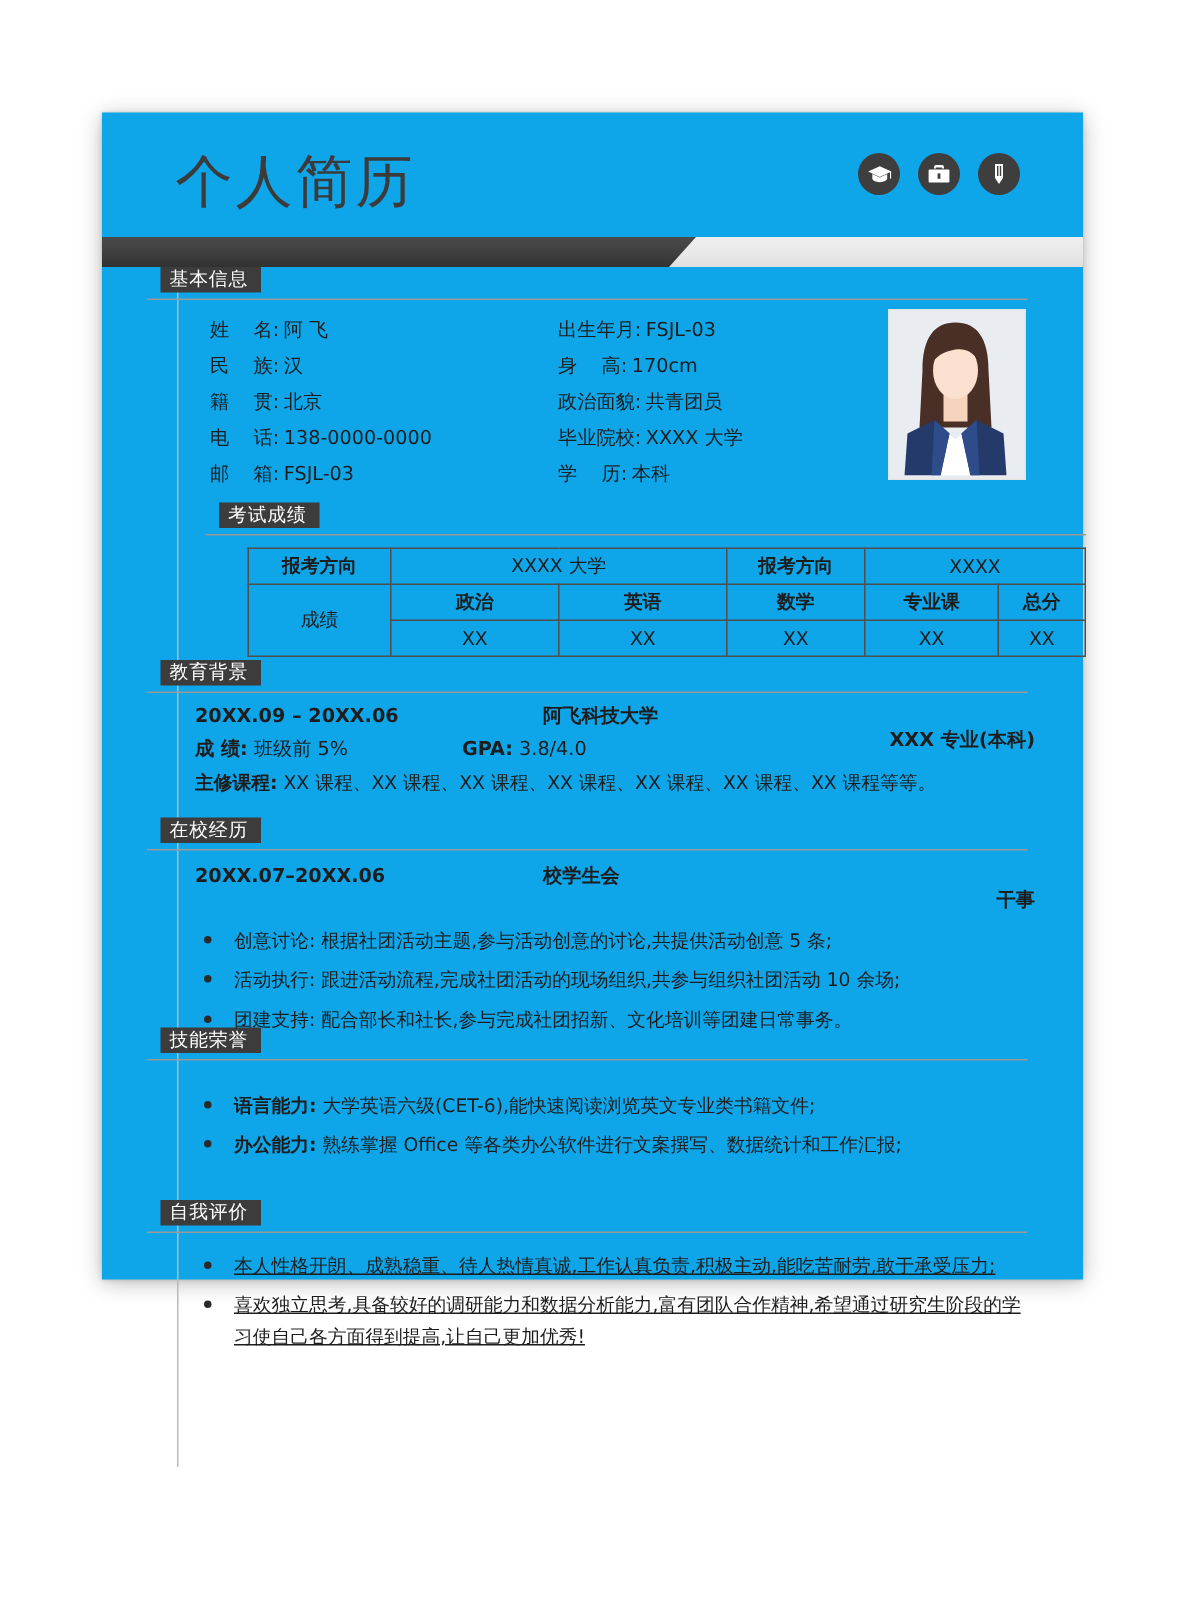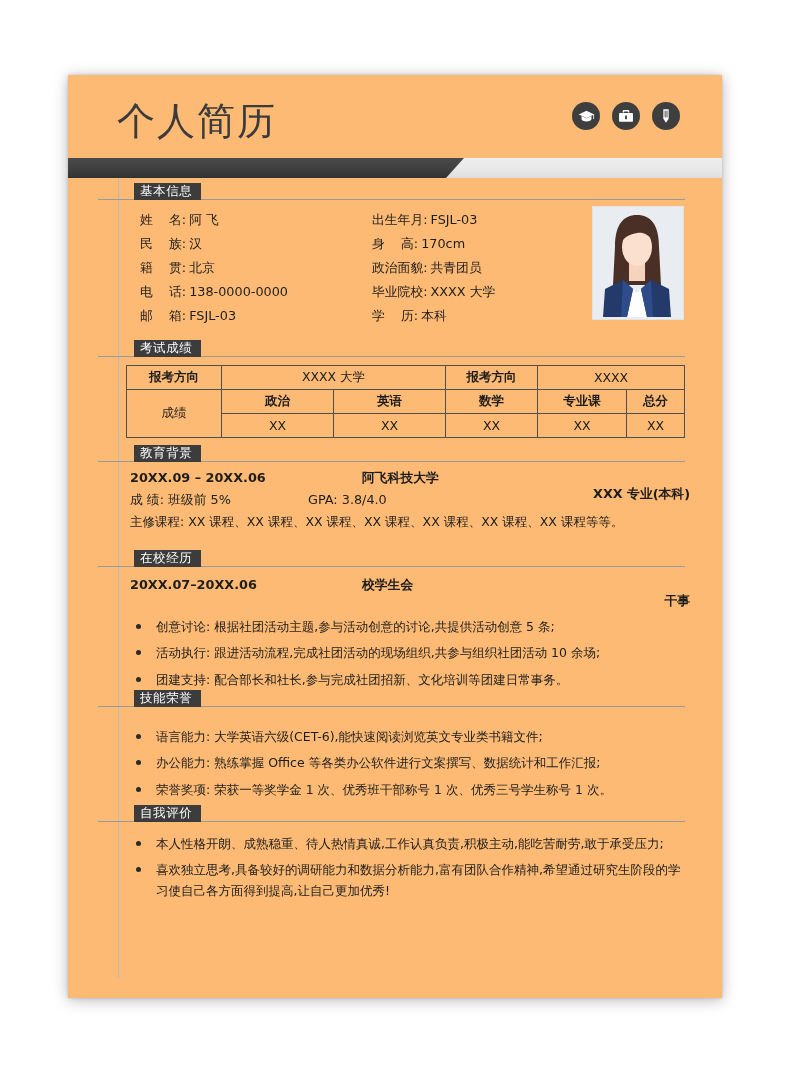--- a/index.html
+++ b/index.html
@@ -19,22 +19,22 @@
     left: 0; top: 0;
     width: 800px; height: 1067px;
     background: #ffffff;
   }
   
   #page {
     position: absolute;
     left: 68px;
     top: 75px;
     width: 654px;
-    height: 923px;
-    background: #fdba74;
+    height: 778px;
+    background: #0ea5e9;
     box-shadow: 0 2px 14px rgba(0,0,0,0.28), 0 0 3px rgba(0,0,0,0.16);
   }
 
   
   #header {
     position: absolute;
     left: 0; top: 0;
     width: 654px;
     height: 83px;
   }
@@ -122,22 +122,21 @@
     width: 587px;
     height: 1px;
     background: #9a9a9a;
   }
   .sec-tag {
     position: absolute;
     left: 30px;
     top: 0;
     height: 22px;
     display: flex;
-    align-items: flex-end;
-    gap: 27px;
+    align-items: flex-start;
   }
   .tag-notch {
     width: 9px;
     background: #3c3c3c;
     clip-path: polygon(0 0, 100% 0, 100% 100%, 0 72%);
   }
   .tag-body {
     background: #3c3c3c;
     display: flex;
     align-items: center;
@@ -171,21 +170,21 @@
 
   
   .content {
     position: absolute;
     left: 62px;
     top: 26px;
     width: 560px;
     color: #1d1d1d;
   }
   .t { font-size: 12.5px; line-height: 1.55; font-family: "DejaVu Sans","Liberation Sans",sans-serif; }
-  .b { font-weight: normal; }
+  .b { font-weight: bold; }
 
   
   #basic-grid {
     position: absolute;
     left: 72px;
     top: 30px;
     width: 430px;
   }
   .info-row {
     display: flex;
@@ -397,21 +396,21 @@
             <path d="M30 74 L44 86 L58 74 L62 110 L26 110 Z" fill="#ffffff"></path>
 
             <path d="M30 73 L12 82 L10 110 L34 110 L40 82 Z" fill="#243a6b"></path>
             <path d="M58 73 L76 82 L78 110 L54 110 L48 82 Z" fill="#243a6b"></path>
             <path d="M30 73 L40 82 L34 110 L28 110 Z" fill="#2f4c8a"></path>
             <path d="M58 73 L48 82 L54 110 L60 110 Z" fill="#2f4c8a"></path>
           </svg>
         </div>
       </div>
 
-      <div class="section" style="top:157px;height:105px;">
+      <div class="section" style="top:157px;height:105px;margin-left:39px;">
         <div class="sec-head">
           <div class="sec-rule"></div>
           <div class="sec-tag">
             <span class="tag-notch"></span>
             <span class="tag-body">
               <span class="tag-label">考试成绩</span>
             </span>
             <span class="tag-stripes">
                 <i></i>
                 <i></i>
@@ -544,45 +543,41 @@
         <div class="content" style="top:42px;">
           <ul class="bullets">
             <li>
               <span class="b">语言能力:</span>
               <span>大学英语六级(CET-6),能快速阅读浏览英文专业类书籍文件;</span>
             </li>
             <li>
               <span class="b">办公能力:</span>
               <span>熟练掌握 Office 等各类办公软件进行文案撰写、数据统计和工作汇报;</span>
             </li>
-            <li>
-              <span class="b">荣誉奖项:</span>
-              <span>荣获一等奖学金 1 次、优秀班干部称号 1 次、优秀三号学生称号 1 次。</span>
-            </li>
           </ul>
         </div>
       </div>
 
       <div class="section" style="top:622px;height:120px;">
         <div class="sec-head">
           <div class="sec-rule"></div>
           <div class="sec-tag">
             <span class="tag-notch"></span>
             <span class="tag-body">
               <span class="tag-label">自我评价</span>
             </span>
             <span class="tag-stripes">
                 <i></i>
                 <i></i>
                 <i></i>
                 <i></i>
               </span>
           </div>
         </div>
-        <div class="content" style="top:34px;">
+        <div class="content" style="top:34px;text-decoration:underline;">
           <ul class="bullets">
             <li>本人性格开朗、成熟稳重、待人热情真诚,工作认真负责,积极主动,能吃苦耐劳,敢于承受压力;</li>
             <li>喜欢独立思考,具备较好的调研能力和数据分析能力,富有团队合作精神,希望通过研究生阶段的学习使自己各方面得到提高,让自己更加优秀!</li>
           </ul>
         </div>
       </div>
 
     </div>
   </div>
 </div>

